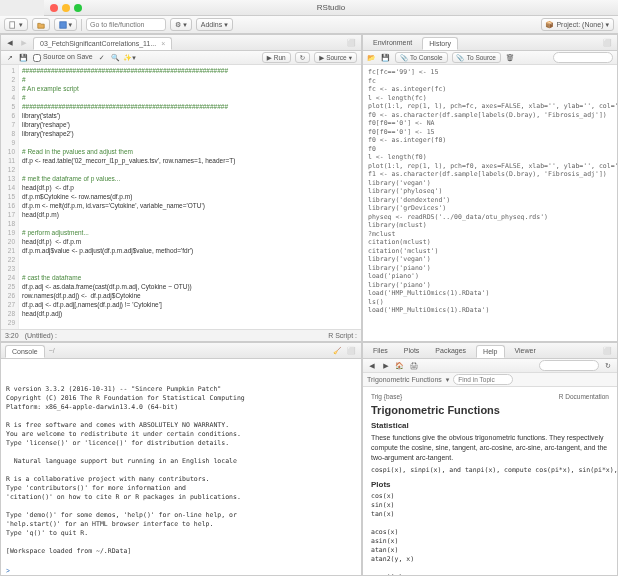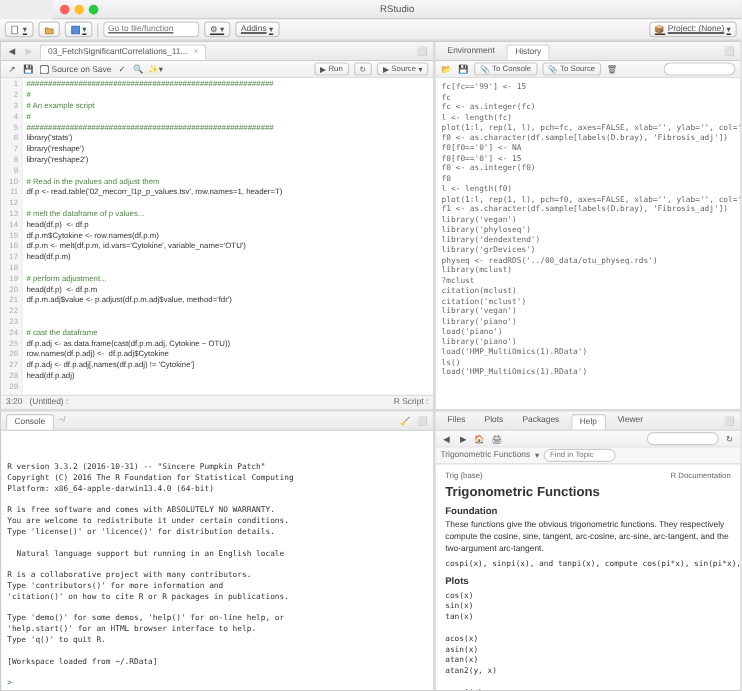--- a/index.html
+++ b/index.html
@@ -2,21 +2,21 @@
 <html><head>
 <meta charset="utf-8">
 <style>
 * { margin: 0; padding: 0; box-sizing: border-box; font-family: "Lucida Grande", "Helvetica Neue", Arial, sans-serif; }
 body { width: 618px; height: 576px; background: #ededed; font-size: 7px; overflow: hidden; }
 .titlebar { height: 16px; background: linear-gradient(#f7f7f7,#e8e8e8); display: flex; align-items: center; padding: 0 6px; border-bottom: 1px solid #ccc; position: relative; margin-left: 44px; }
 .traffic { display: flex; gap: 4px; }
 .dot { width: 8px; height: 8px; border-radius: 50%; }
 .dot.r { background: #ff5f57; } .dot.y { background: #ffbd2e; } .dot.g { background: #28c940; }
 .titlebar .title { position: absolute; left: 50%; transform: translateX(-50%); color: #555; font-size: 8px; }
-.maintoolbar { height: 18px; background: linear-gradient(#fafafa,#ececec); border-bottom: 1px solid #ccc; display: flex; align-items: center; padding: 0 4px; gap: 4px; text-decoration: underline; }
+.maintoolbar { height: 18px; background: linear-gradient(#fafafa,#ececec); border-bottom: 1px solid #ccc; display: flex; align-items: center; padding: 0 4px; gap: 4px; }
 .tbtn { background: linear-gradient(#fff,#eee); border: 1px solid #c8c8c8; border-radius: 3px; padding: 1px 4px; font-size: 7px; color: #555; display: inline-flex; align-items: center; gap: 2px; height: 13px; }
 .tbtn svg { width: 8px; height: 8px; }
 .goto { width: 80px; height: 13px; border: 1px solid #ccc; border-radius: 3px; font-size: 7px; padding: 0 3px; }
 .spacer { flex: 1; }
 .grid { display: grid; grid-template-columns: 362px 256px; grid-template-rows: 308px 234px; height: 542px; }
 .pane { background: #fff; border: 1px solid #ccc; display: flex; flex-direction: column; overflow: hidden; }
 .tabs { height: 16px; background: linear-gradient(#f7f7f7,#e8e8e8); border-bottom: 1px solid #ccc; display: flex; align-items: center; padding: 0 4px; gap: 4px; font-size: 7px; color: #555; }
 .tab { padding: 2px 6px; border-radius: 3px 3px 0 0; }
 .tab.active { background: #fff; border: 1px solid #ccc; border-bottom: 1px solid #fff; margin-bottom: -1px; }
 .tab .x { margin-left: 3px; color: #aaa; cursor: pointer; }
@@ -239,21 +239,21 @@
     <span>Trigonometric Functions</span>
     <span>▾</span>
     <input class="searchbox" placeholder="Find in Topic" style="">
   </div>
   <div class="help">
     <div class="topbar">
       <span>Trig {base}</span>
       <span>R Documentation</span>
     </div>
     <h1>Trigonometric Functions</h1>
-    <h2>Foundation</h2>
+    <h2>Statistical</h2>
     <p>These functions give the obvious trigonometric functions. They respectively compute the cosine, sine, tangent, arc-cosine, arc-sine, arc-tangent, and the two-argument arc-tangent.</p>
     <p></p>
         <pre>cospi(x), sinpi(x), and tanpi(x), compute cos(pi*x), sin(pi*x), and tan(pi*x).</pre>
         <p></p>
     <h2>Plots</h2>
     <pre>cos(x)
 sin(x)
 tan(x)
 
 acos(x)

